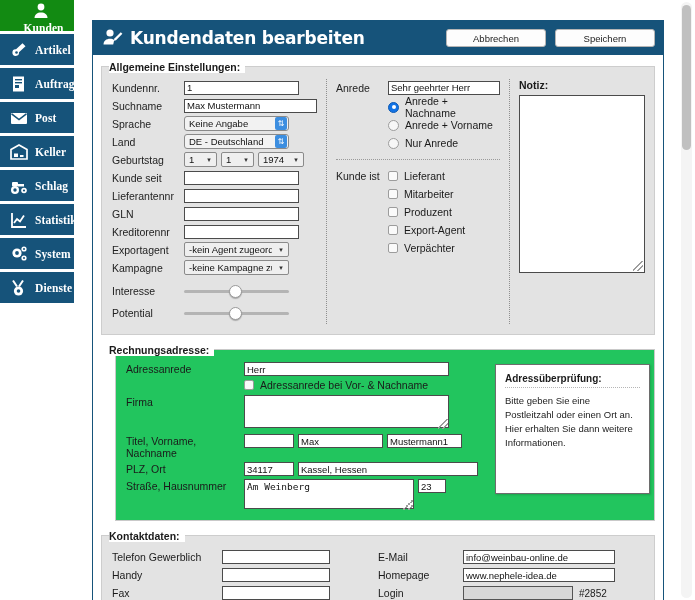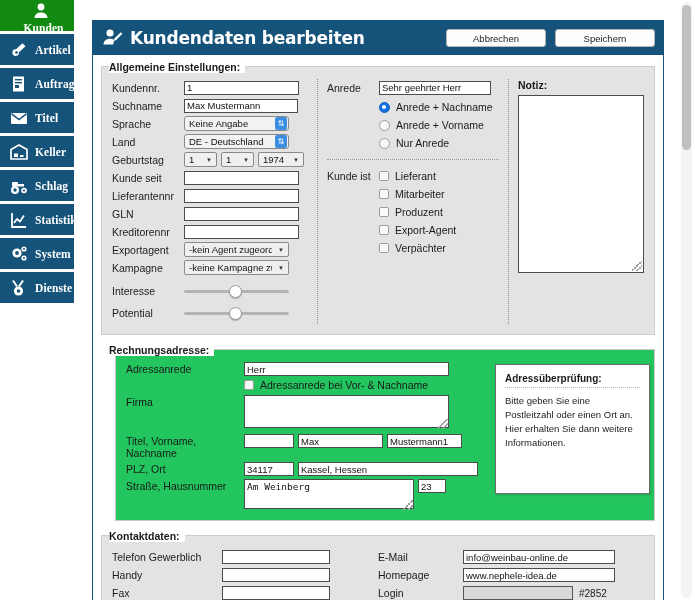--- a/index.html
+++ b/index.html
@@ -258,21 +258,21 @@
       <span class="nav-label">Auftrag</span>
     </div>
 
     <div class="nav-item">
       <span class="nav-icon">
         <svg width="20" height="20" viewBox="0 0 20 20">
             <rect x="2" y="5" width="16" height="11" rx="1" fill="#fff"></rect>
             <path d="M2.6 5.8L10 11.6 17.4 5.8" stroke="#16537a" stroke-width="1.6" fill="none"></path>
           </svg>
       </span>
-      <span class="nav-label">Titel</span>
+      <span class="nav-label">Post</span>
     </div>
 
     <div class="nav-item">
       <span class="nav-icon">
         <svg width="20" height="20" viewBox="0 0 20 20">
             <path d="M2 7.5L10 3l8 4.5V17H2z" fill="none" stroke="#fff" stroke-width="1.7"></path>
             <rect x="5" y="11.5" width="4" height="3.5" fill="#fff"></rect>
             <rect x="11" y="13" width="3.5" height="2" fill="#fff"></rect>
           </svg>
       </span>
@@ -356,21 +356,21 @@
 
             <div class="col-a">
 
               <div class="row">
                 <span class="lbl">Kundennr.</span>
                 <input class="txt" style="width: 115px;" value="1">
               </div>
 
               <div class="row">
                 <span class="lbl">Suchname</span>
-                <input class="txt" style="width: 114px;" value="Max Mustermann">
+                <input class="txt" style="width: 133px;" value="Max Mustermann">
               </div>
 
               <div class="row">
                 <span class="lbl">Sprache</span>
                 <span class="selwrap blue">
                   <select class="sel" style="width:105px">
                     <option>Keine Angabe</option>
                   </select>
                   <span class="arrow"></span>
                 </span>

